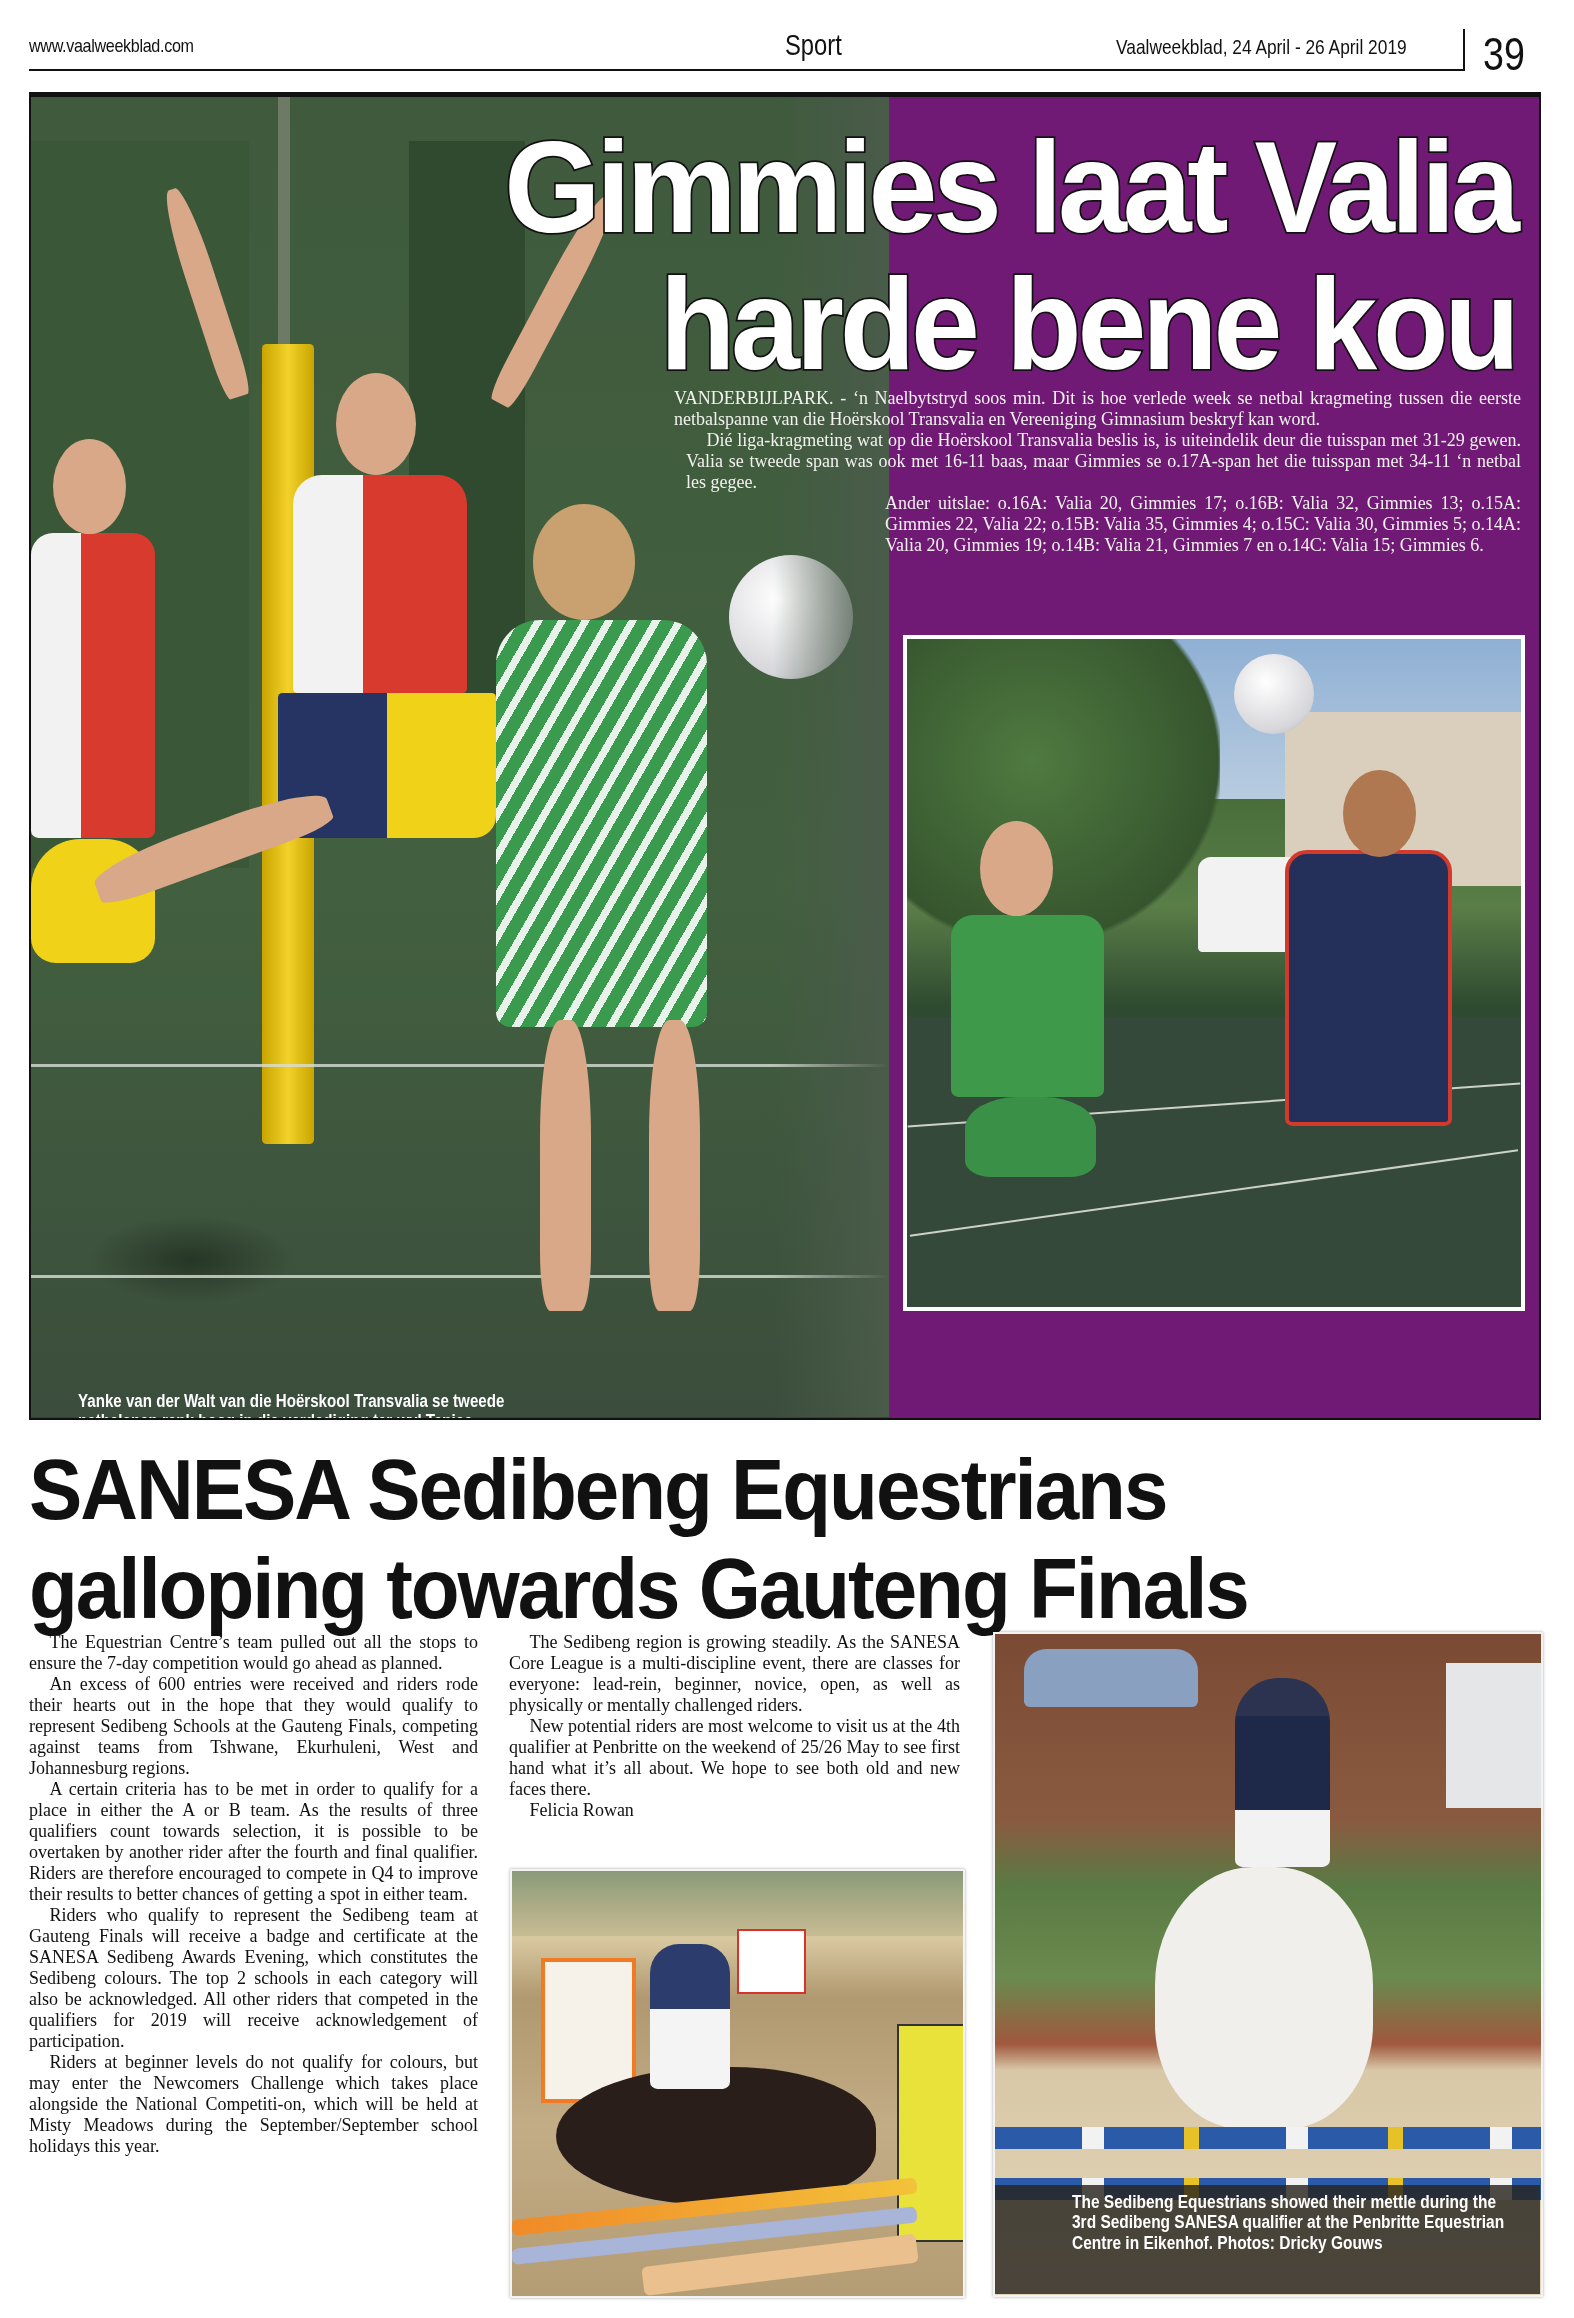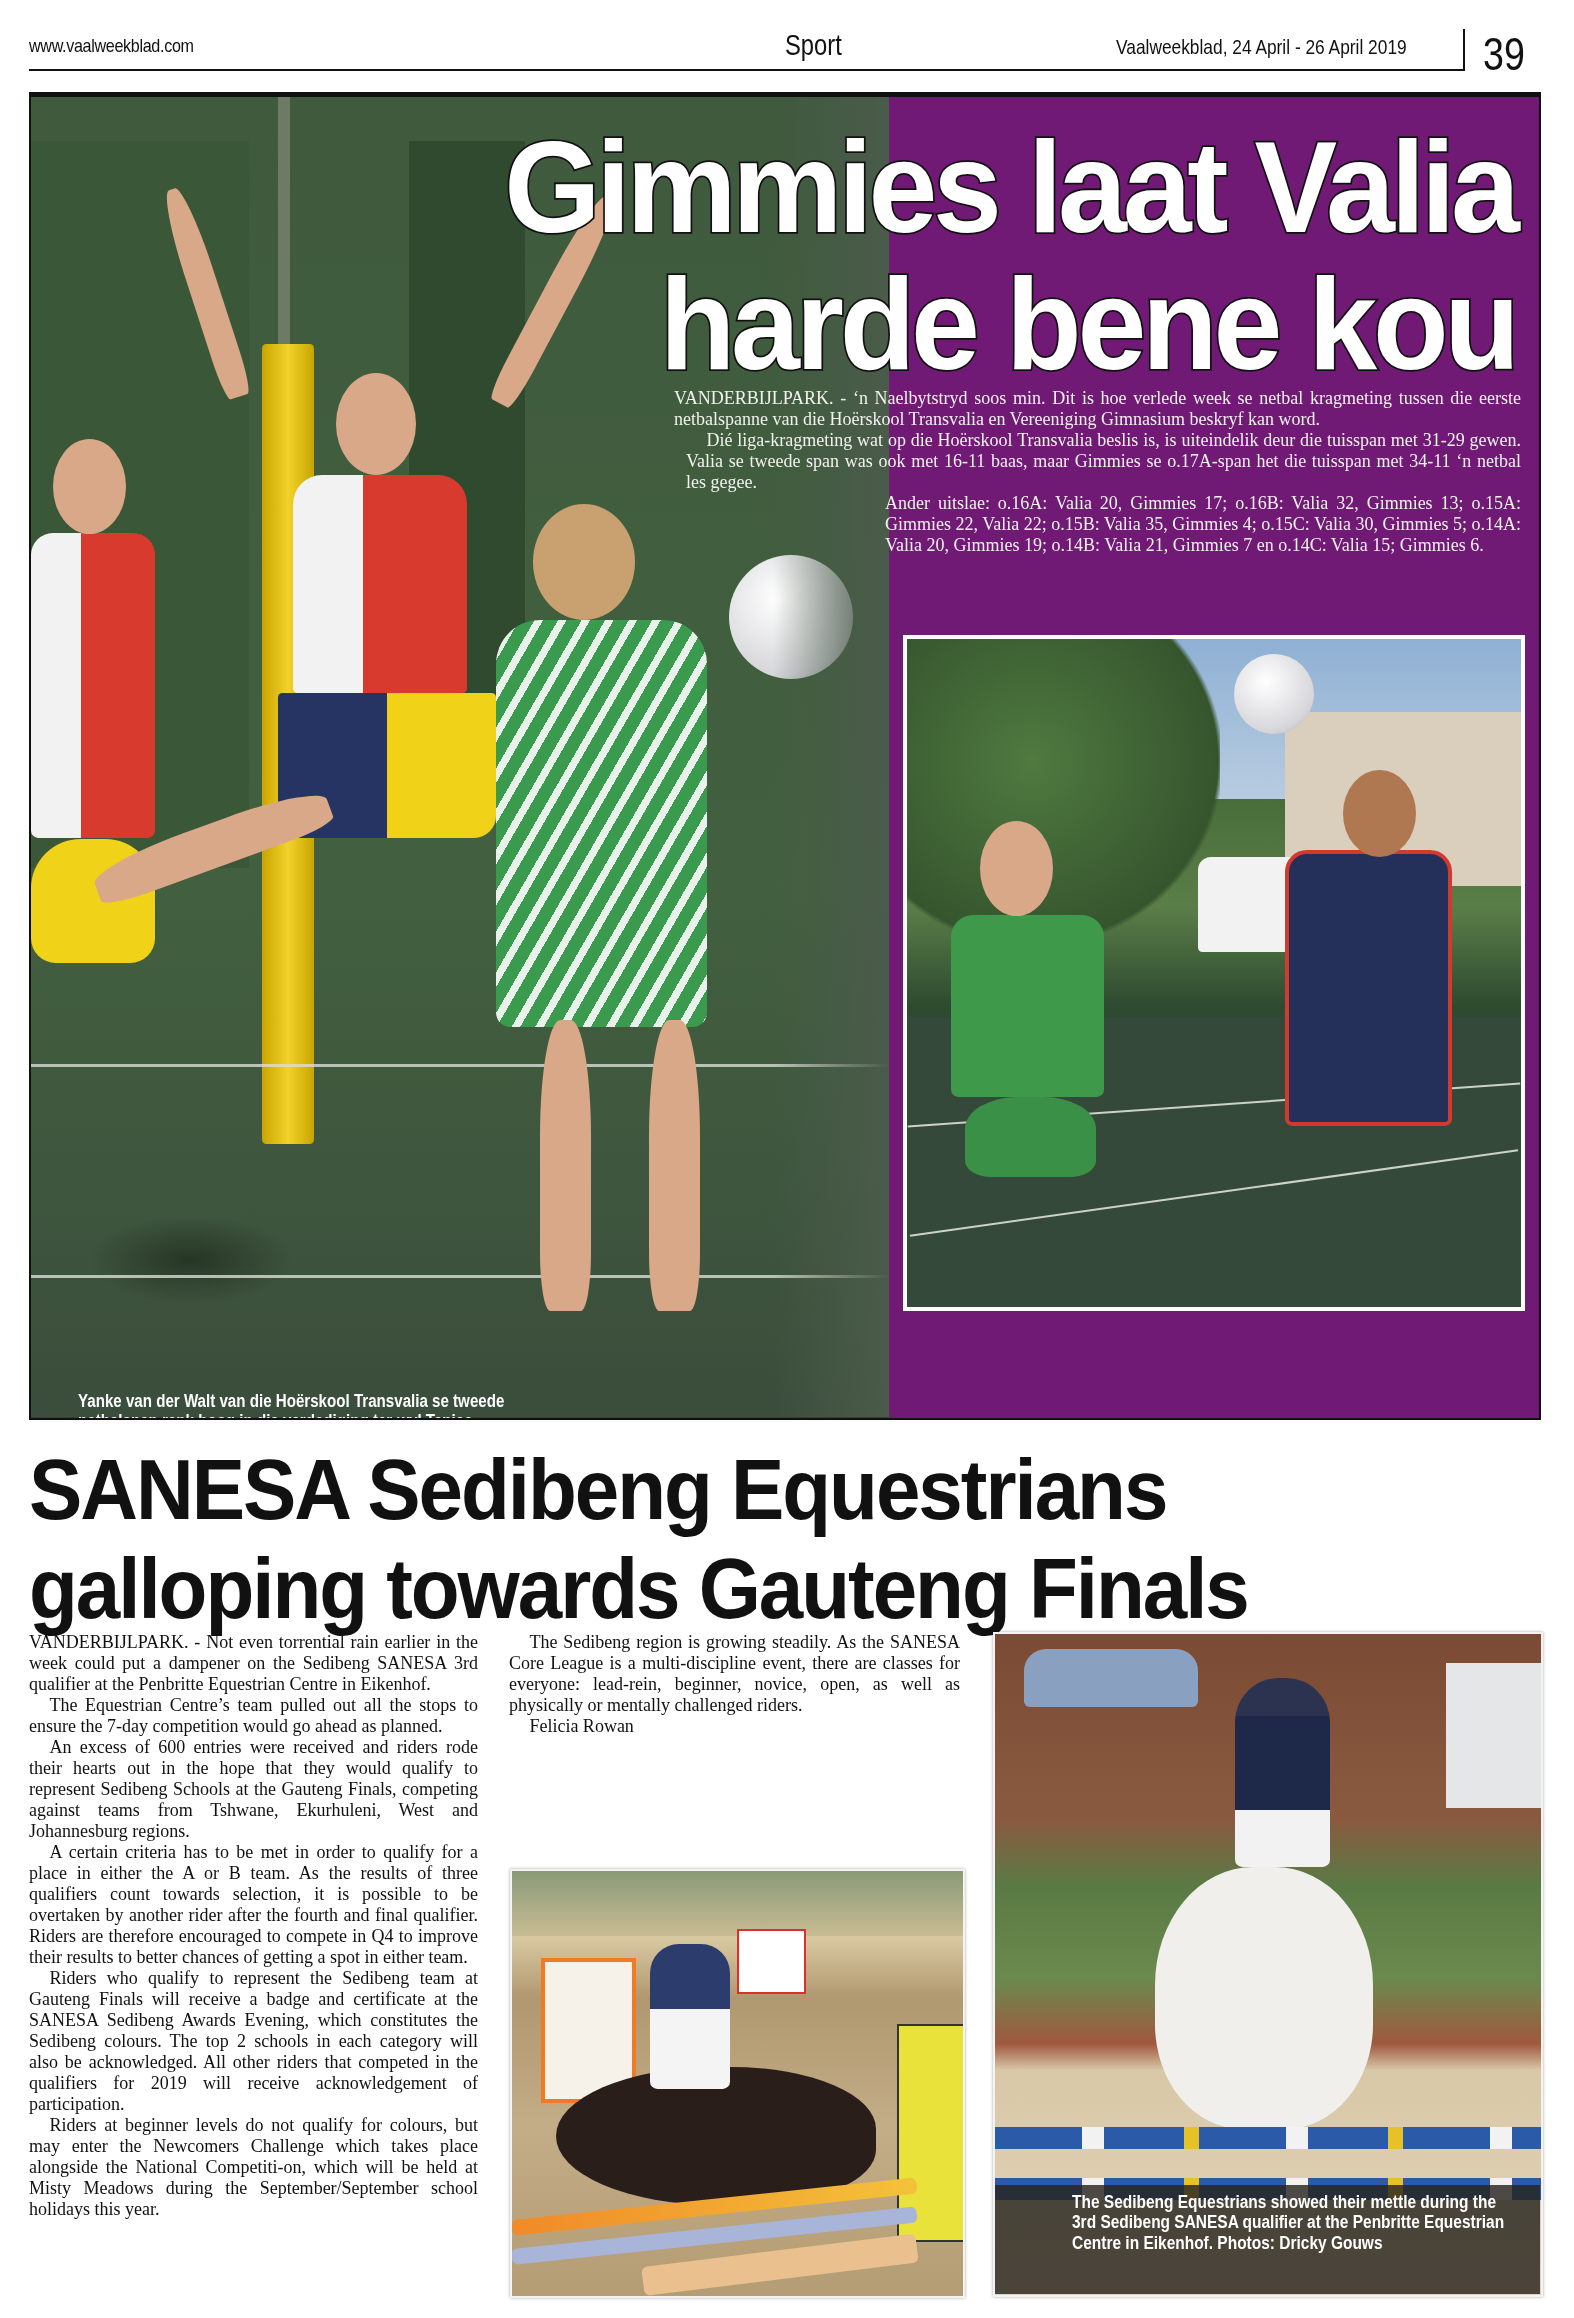--- a/index.html
+++ b/index.html
@@ -151,30 +151,30 @@
   <div class="caption cap1">Yanke van der Walt van die Hoërskool Transvalia se tweede netbalspan rank hoog in die verdediging ter-wyl Tanica Powell van Vereeniging Gimnasium die bal probeer uitgee. Foto’s: Ettienne van Rensburg</div>
 
 </section>
 
 <h2 class="headline2">
   <span>SANESA Sedibeng Equestrians</span><br>
   <span>galloping towards Gauteng Finals</span>
 </h2>
 
 <div class="col col1">
-  <p>VANDERBIJLPARK. - Not even torrential rain earlier in the week could put a dampener on the Sedibeng SANESA 3rd qualifier at the Penbritte Equestrian Centre in Eikenhof.</p>
   <p class="indent">The Equestrian Centre’s team pulled out all the stops to ensure the 7-day competition would go ahead as planned.</p>
   <p class="indent">An excess of 600 entries were received and riders rode their hearts out in the hope that they would qualify to represent Sedibeng Schools at the Gauteng Finals, competing against teams from Tshwane, Ekurhuleni, West and Johannesburg regions.</p>
   <p class="indent">A certain criteria has to be met in order to qualify for a place in either the A or B team. As the results of three qualifiers count towards selection, it is possible to be overtaken by another rider after the fourth and final qualifier. Riders are therefore encouraged to compete in Q4 to improve their results to better chances of getting a spot in either team.</p>
   <p class="indent">Riders who qualify to represent the Sedibeng team at Gauteng Finals will receive a badge and certificate at the SANESA Sedibeng Awards Evening, which constitutes the Sedibeng colours. The top 2 schools in each category will also be acknowledged. All other riders that competed in the qualifiers for 2019 will receive acknowledgement of participation.</p>
   <p class="indent">Riders at beginner levels do not qualify for colours, but may enter the Newcomers Challenge which takes place alongside the National Competiti-on, which will be held at Misty Meadows during the September/September school holidays this year.</p>
 </div>
 
 <div class="col col2">
   <p class="indent">The Sedibeng region is growing steadily. As the SANESA Core League is a multi-discipline event, there are classes for everyone: lead-rein, beginner, novice, open, as well as physically or mentally challenged riders.</p>
+  <p class="indent">New potential riders are most welcome to visit us at the 4th qualifier at Penbritte on the weekend of 25/26 May to see first hand what it’s all about. We hope to see both old and new faces there.</p>
   <p class="indent">Felicia Rowan</p>
 </div>
 
 <div class="photo-jump">
   <div class="trees"></div>
   <div class="sign1"></div>
   <div class="sign2"></div>
   <div class="bus"></div>
   <div class="horse"></div>
   <div class="rider"></div>

